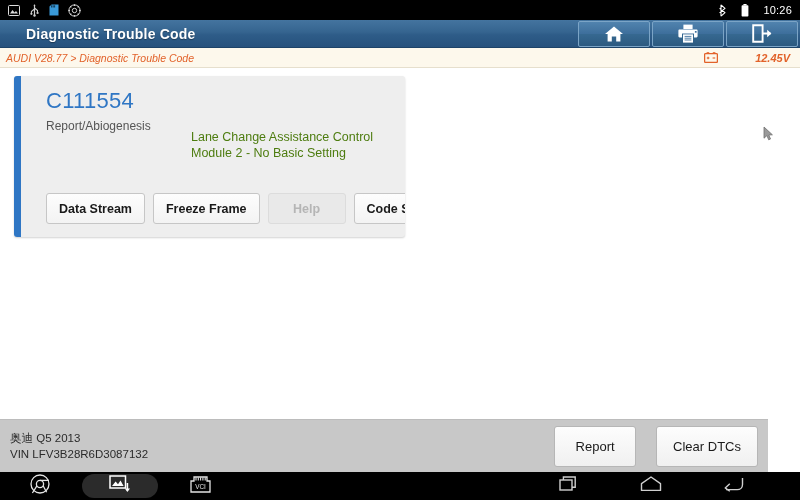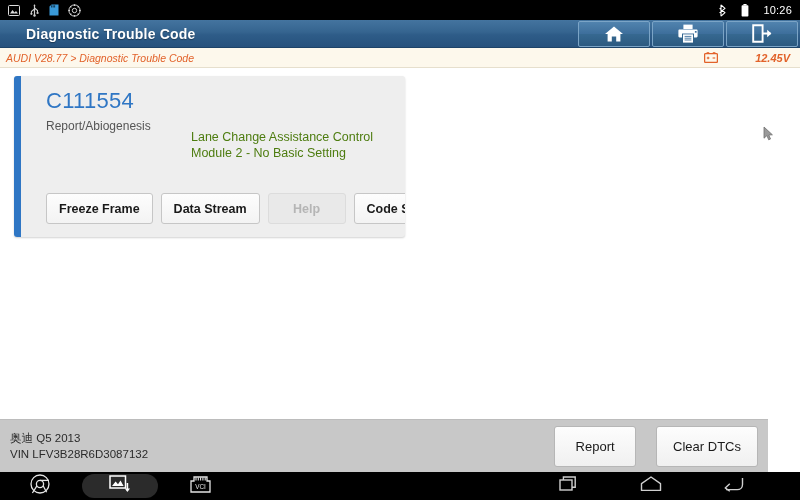--- a/index.html
+++ b/index.html
@@ -307,22 +307,22 @@
       <div class="body">
 
         <div class="dtc-codecol">
           <div class="dtc-code">C111554</div>
           <div class="dtc-status">Report/Abiogenesis</div>
         </div>
 
         <div class="dtc-desc">Lane Change Assistance Control Module 2 - No Basic Setting</div>
 
         <div class="card-btnrow">
+          <div class="card-btn">Data Stream</div>
           <div class="card-btn">Freeze Frame</div>
-          <div class="card-btn">Data Stream</div>
           <div class="card-btn disabled">Help</div>
           <div class="card-btn">Code Search</div>
         </div>
 
       </div>
     </div>
 
     <span class="cursor">
       <svg width="12" height="16" viewBox="0 0 12 16">
           <path d="M1 1 L1 12.2 L3.9 9.6 L5.7 13.8 L7.5 13 L5.8 9 L9.4 8.8 Z" fill="#9a9a9a" stroke="#6e6e6e" stroke-width="0.8"></path>

